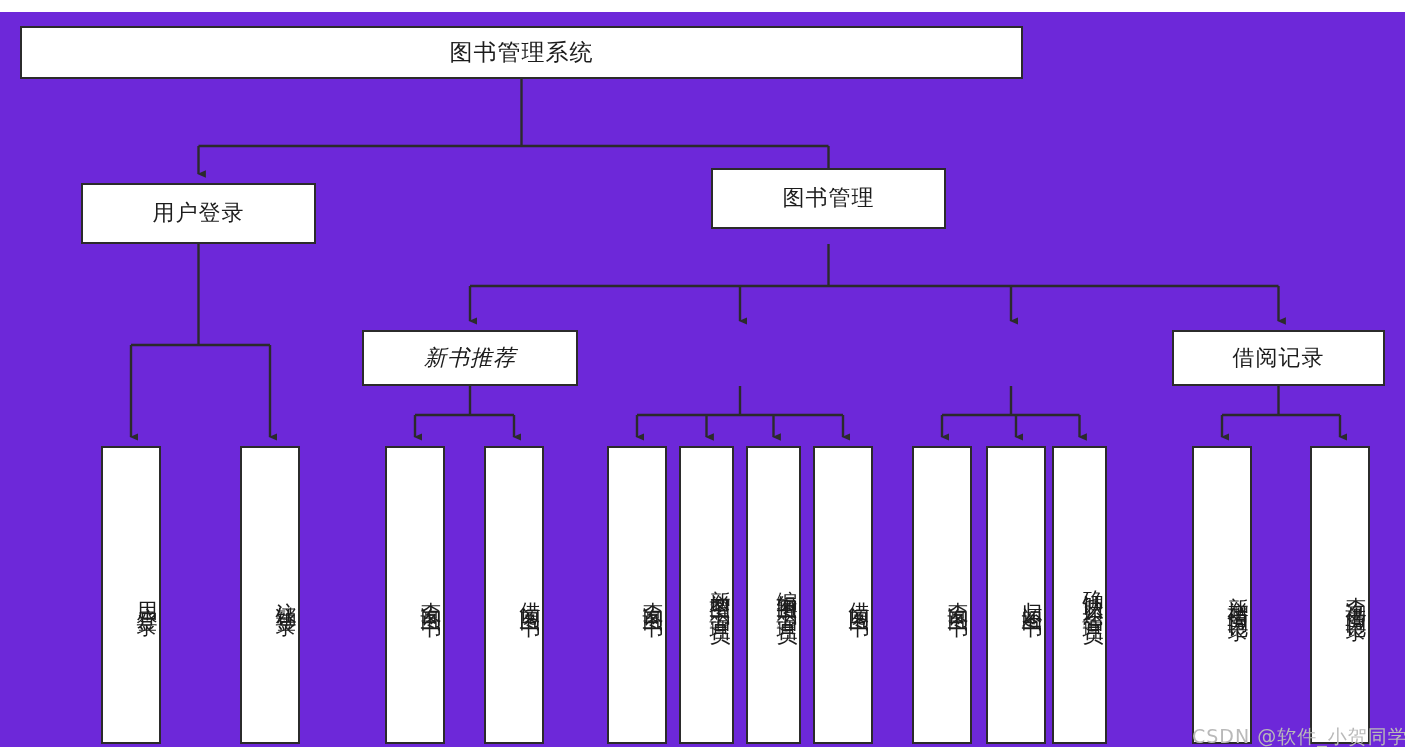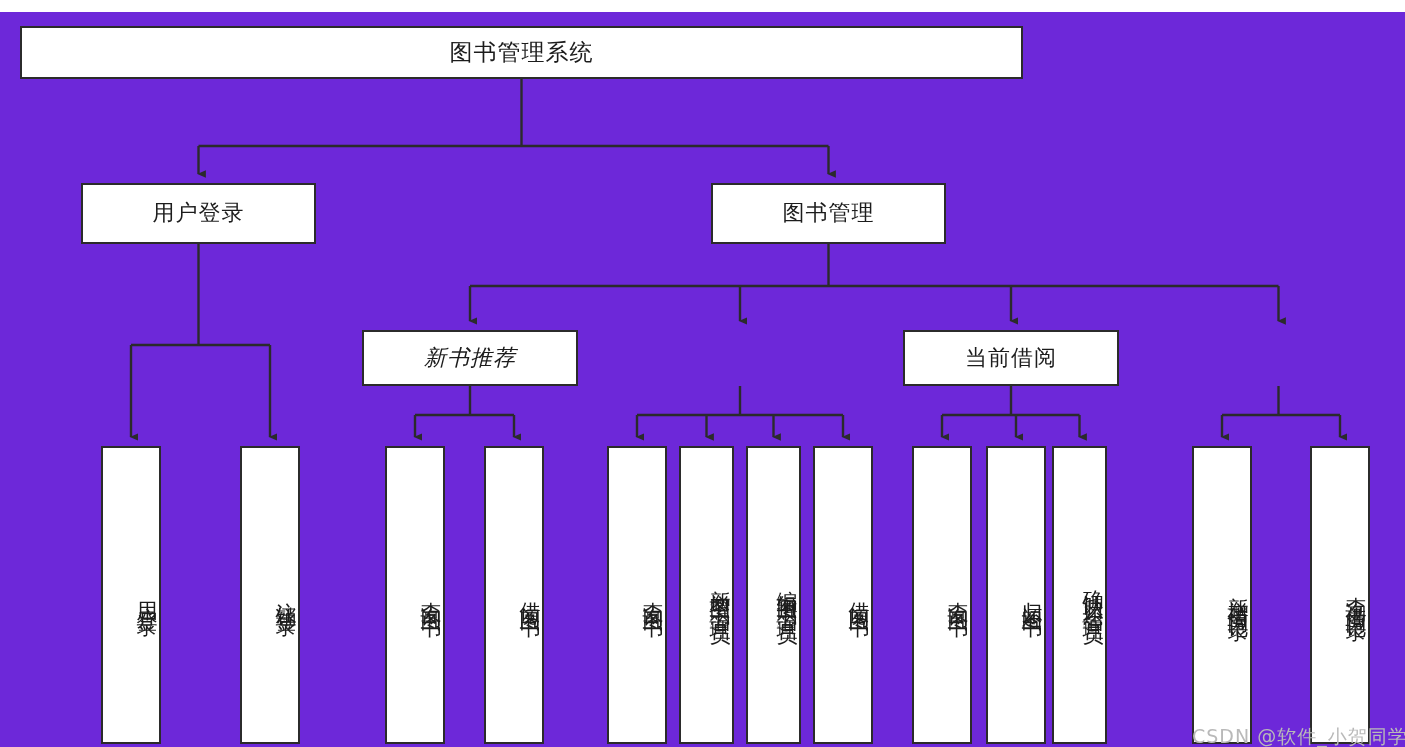--- a/index.html
+++ b/index.html
@@ -114,28 +114,28 @@
         <path d="M1340,403 L1340,425" marker-end="url(#arrowhead)"></path>
       </g>
   </svg>
 
   <div class="node horiz root" style="left: 20px; top: 14px; width: 1003px; height: 53px;">
       <span class="htxt">图书管理系统</span>
     </div>
     <div class="node horiz" style="left: 81px; top: 171px; width: 235px; height: 61px;">
       <span class="htxt">用户登录</span>
     </div>
-    <div class="node horiz" style="left: 711px; top: 171px; width: 235px; height: 61px;">
+    <div class="node horiz" style="left: 711px; top: 156px; width: 235px; height: 61px;">
       <span class="htxt">图书管理</span>
     </div>
     <div class="node horiz" style="left: 362px; top: 318px; width: 216px; height: 56px; font-style: italic;">
       <span class="htxt">新书推荐</span>
     </div>
-    <div class="node horiz" style="left: 903px; top: 318px; width: 216px; height: 56px;">
-      <span class="htxt">当前借阅</span>
+    <div class="node horiz" style="left: 1172px; top: 318px; width: 213px; height: 56px;">
+      <span class="htxt">借阅记录</span>
     </div>
     <div class="node vert" style="left: 101px; top: 434px; width: 60px; height: 298px;">
       <span class="vtxt">用户登录</span>
     </div>
     <div class="node vert" style="left: 240px; top: 434px; width: 60px; height: 298px;">
       <span class="vtxt">注销登录</span>
     </div>
     <div class="node vert" style="left: 385px; top: 434px; width: 60px; height: 298px;">
       <span class="vtxt">查询图书</span>
     </div>

